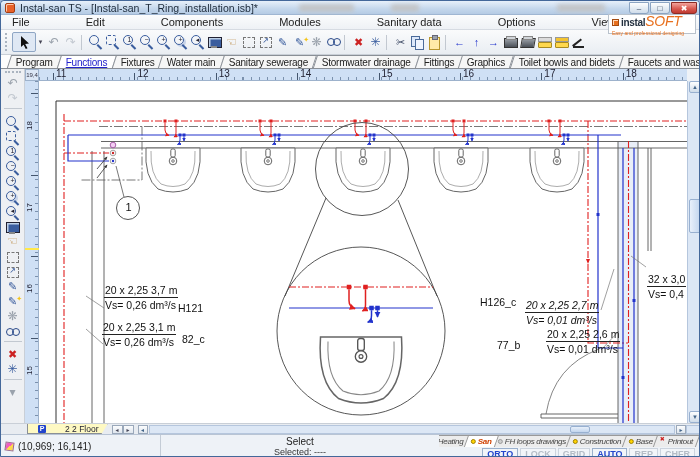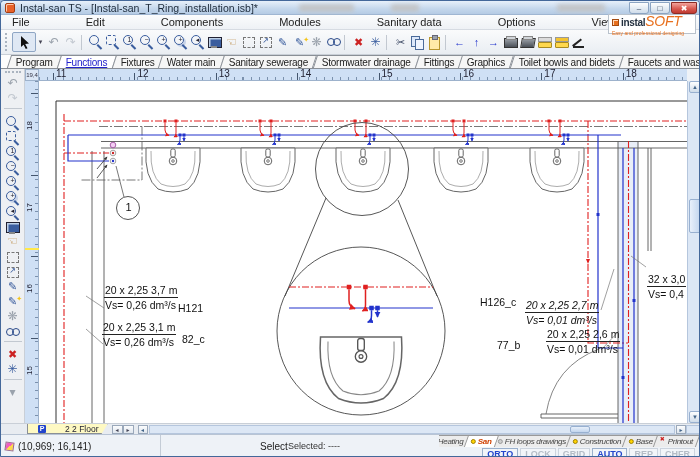--- a/index.html
+++ b/index.html
@@ -144,21 +144,21 @@
     font-size:5px;line-height:8px;text-align:center;color:#44668a;}
   .corner-box{width:14px;height:9px;background:#dce7f5;border:1px solid #b5c6dd;margin-right:1px;}
   
   .statusbar{position:absolute;left:0;top:433px;width:700px;height:24px;background:#eef2f7;
     border-top:1px solid #b8c4d4;display:flex;}
   .sb-left{width:160px;display:flex;align-items:center;gap:4px;padding-left:4px;
     border-right:1px solid #c4ccd6;}
   .coordicon{width:9px;height:9px;background:linear-gradient(135deg,#f060c0 50%,#ffd84d 50%);
     border:1px solid #996688;transform:rotate(8deg);}
   .coords{font-size:10px;color:#222;}
-  .sb-center{flex:1;display:flex;flex-direction:row;align-items:center;justify-content:center;line-height:11px;}
+  .sb-center{flex:1;display:flex;flex-direction:column;align-items:center;justify-content:center;line-height:11px;}
   .sb-mode{font-size:10px;color:#222;}
   .sb-selected{font-size:9px;color:#333;}
   .sb-right{width:262px;display:flex;flex-direction:column;align-items:flex-end;overflow:hidden;}
   .ltabs{display:flex;align-items:flex-end;height:12px;padding-right:6px;}
   .ltab{display:inline-flex;align-items:center;gap:2px;transform:skewX(-20deg);border:1px solid #999;
     border-bottom:none;background:#ececec;padding:0 4px;height:12px;margin-right:-3px;}
   .ltab > *{transform:skewX(20deg);}
   .ltab em{font-size:8px;font-style:italic;color:#444;white-space:nowrap;letter-spacing:-0.3px;}
   .ltab.active{background:#fff;z-index:2;}
   .ltab.active em{color:#d04000;font-weight:bold;}

